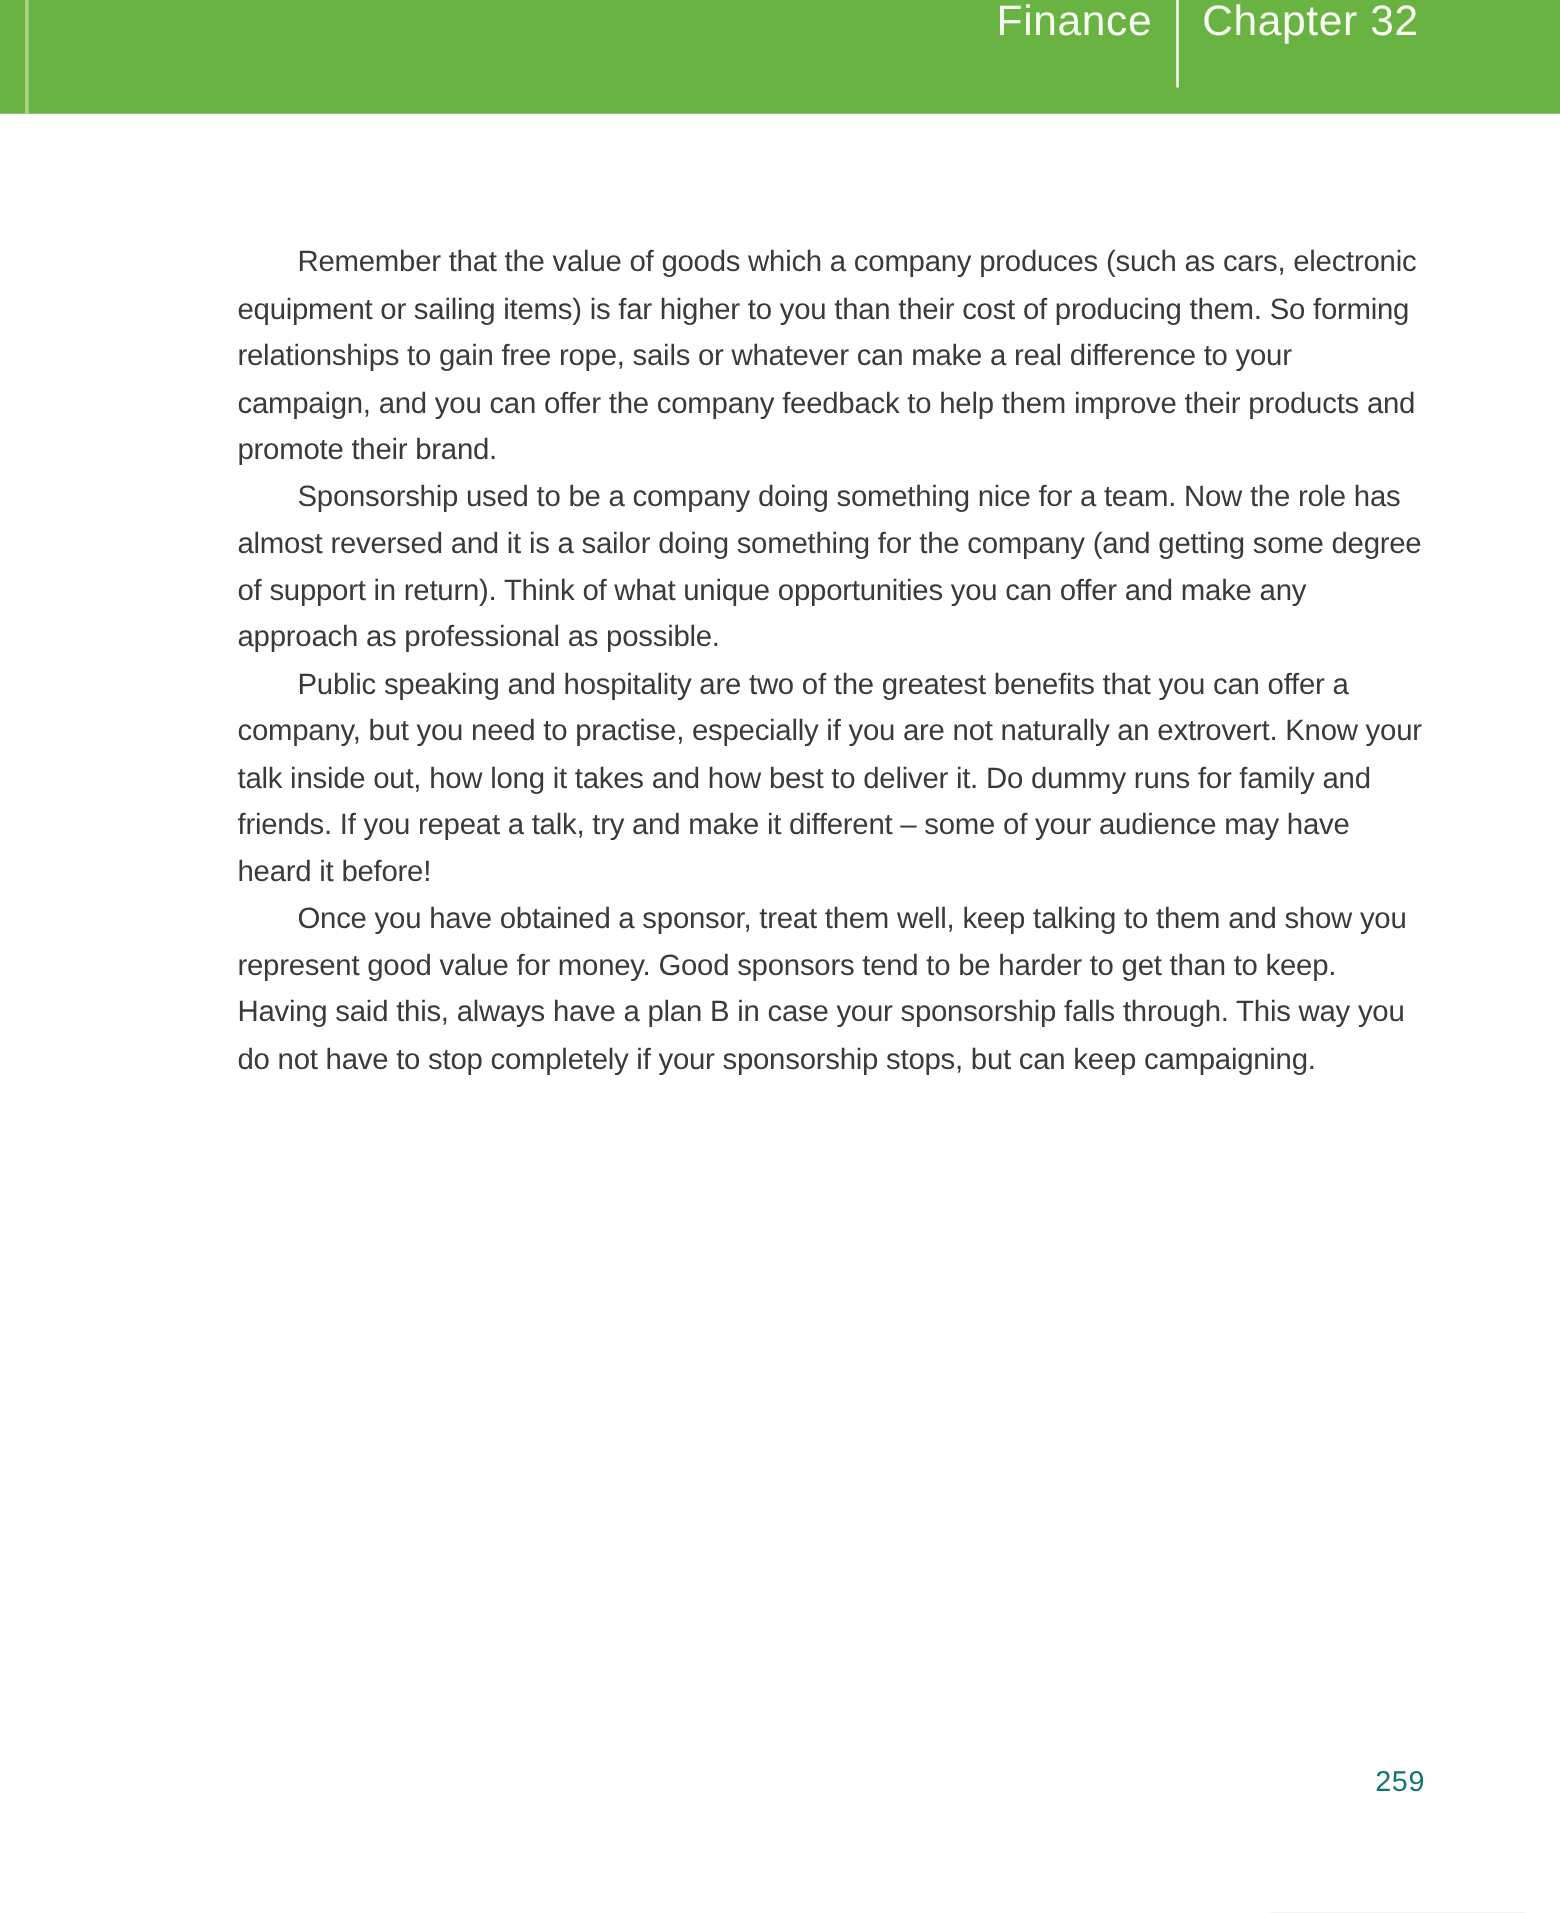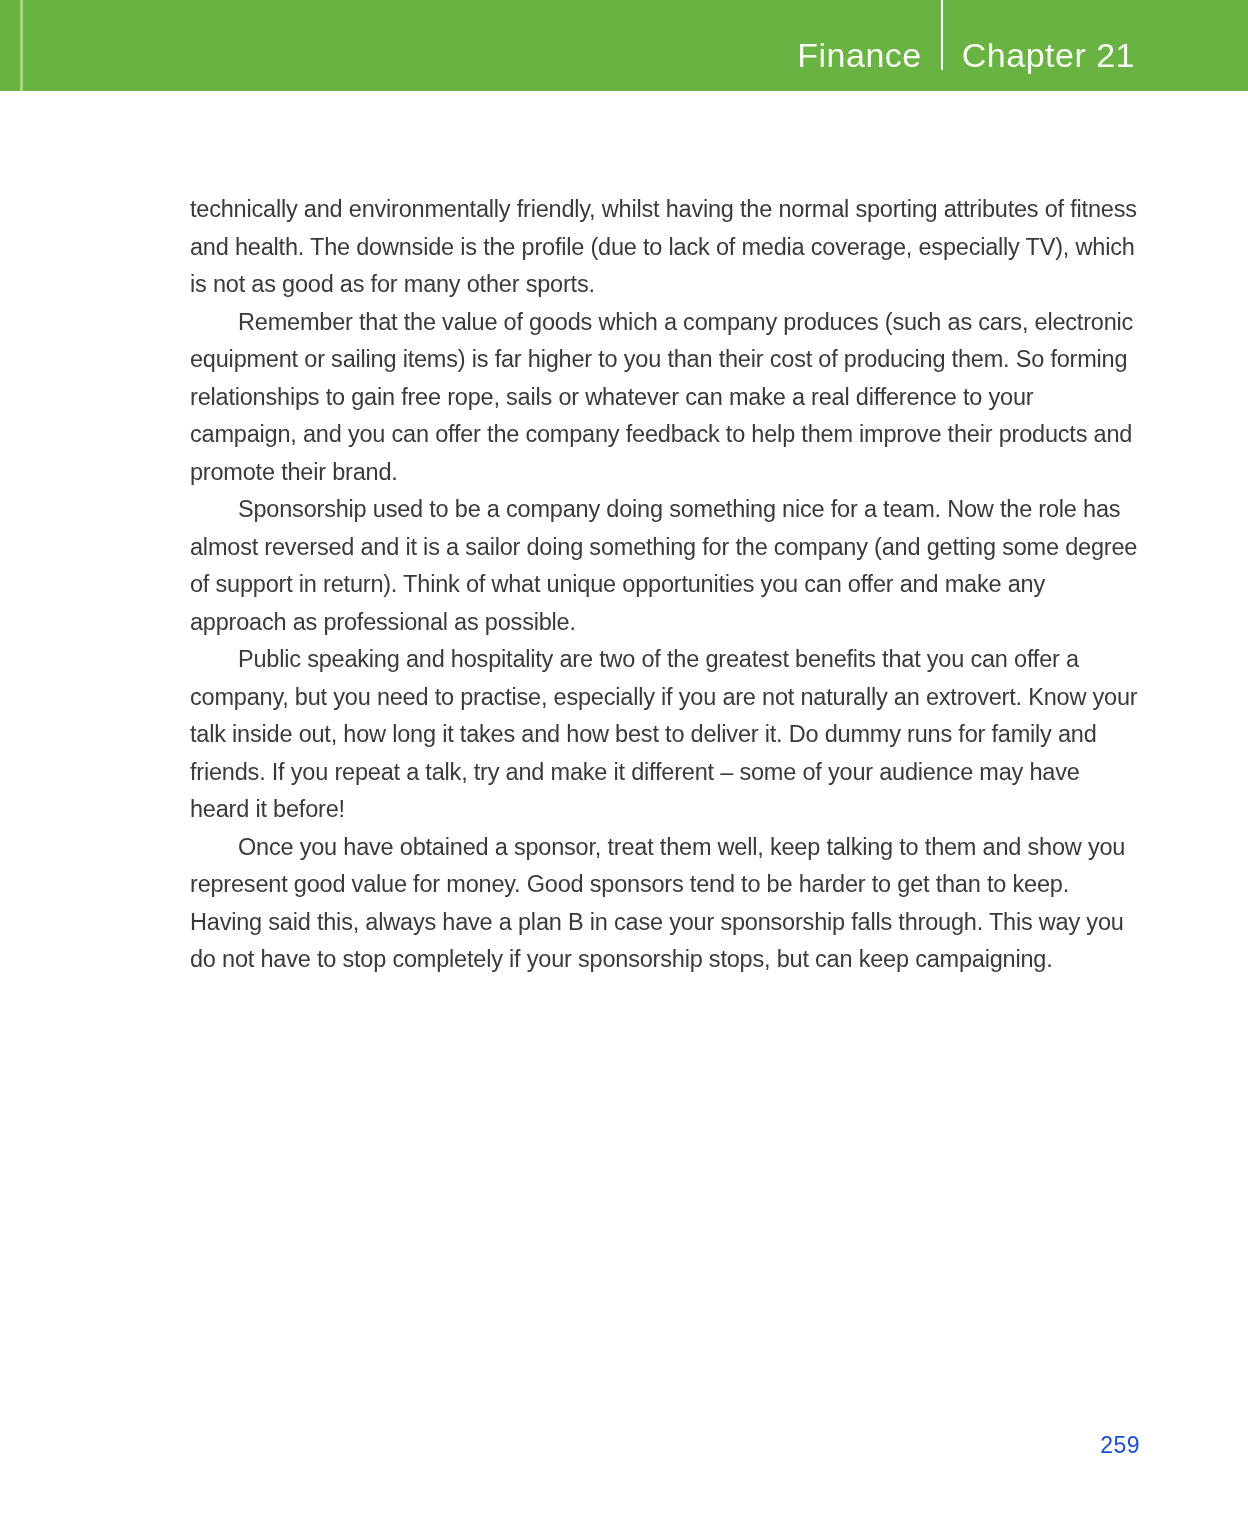--- a/index.html
+++ b/index.html
@@ -30,21 +30,20 @@
     width: 3px;
     height: 91px;
     background: #a9d57f;
   }
   .header-text {
     position: absolute;
     top: 0;
     right: 113px;
     height: 70px;
     display: flex;
-    align-items: flex-end;
     gap: 19px;
   }
   .header-text .hlabel {
     font-size: 34px;
     font-weight: 400;
     letter-spacing: 0.5px;
     color: #f7fbf2;
     line-height: 1;
     margin-bottom: -2px;
     white-space: nowrap;
@@ -71,41 +70,39 @@
     text-align: left;
   }
   .content p.indent { text-indent: 48px; }
 
   
   .page-number {
     position: absolute;
     top: 1412px;
     right: 108px;
     font-size: 23px;
-    color: #1d4ed8;
+    color: #0f766e;
     letter-spacing: 0.5px;
-    margin-top: 20px;
   }
 </style>
 </head>
 <body>
 
 <div class="page">
 
   <header class="chapter-bar">
     <div class="spine-line"></div>
     <div class="header-text">
       <span class="hlabel">Finance</span>
       <span class="header-divider"></span>
-      <span class="hlabel">Chapter 21</span>
+      <span class="hlabel">Chapter 32</span>
     </div>
   </header>
 
   <main class="content">
-    <p>technically and environmentally friendly, whilst having the normal sporting attributes of fitness and health. The downside is the profile (due to lack of media coverage, especially TV), which is not as good as for many other sports.</p>
     <p class="indent">Remember that the value of goods which a company produces (such as cars, electronic equipment or sailing items) is far higher to you than their cost of producing them. So forming relationships to gain free rope, sails or whatever can make a real difference to your campaign, and you can offer the company feedback to help them improve their products and promote their brand.</p>
     <p class="indent">Sponsorship used to be a company doing something nice for a team. Now the role has almost reversed and it is a sailor doing something for the company (and getting some degree of support in return). Think of what unique opportunities you can offer and make any approach as professional as possible.</p>
     <p class="indent">Public speaking and hospitality are two of the greatest benefits that you can offer a company, but you need to practise, especially if you are not naturally an extrovert. Know your talk inside out, how long it takes and how best to deliver it. Do dummy runs for family and friends. If you repeat a talk, try and make it different – some of your audience may have heard it before!</p>
     <p class="indent">Once you have obtained a sponsor, treat them well, keep talking to them and show you represent good value for money. Good sponsors tend to be harder to get than to keep. Having said this, always have a plan B in case your sponsorship falls through. This way you do not have to stop completely if your sponsorship stops, but can keep campaigning.</p>
   </main>
 
   <div class="page-number">259</div>
 
 </div>
 

